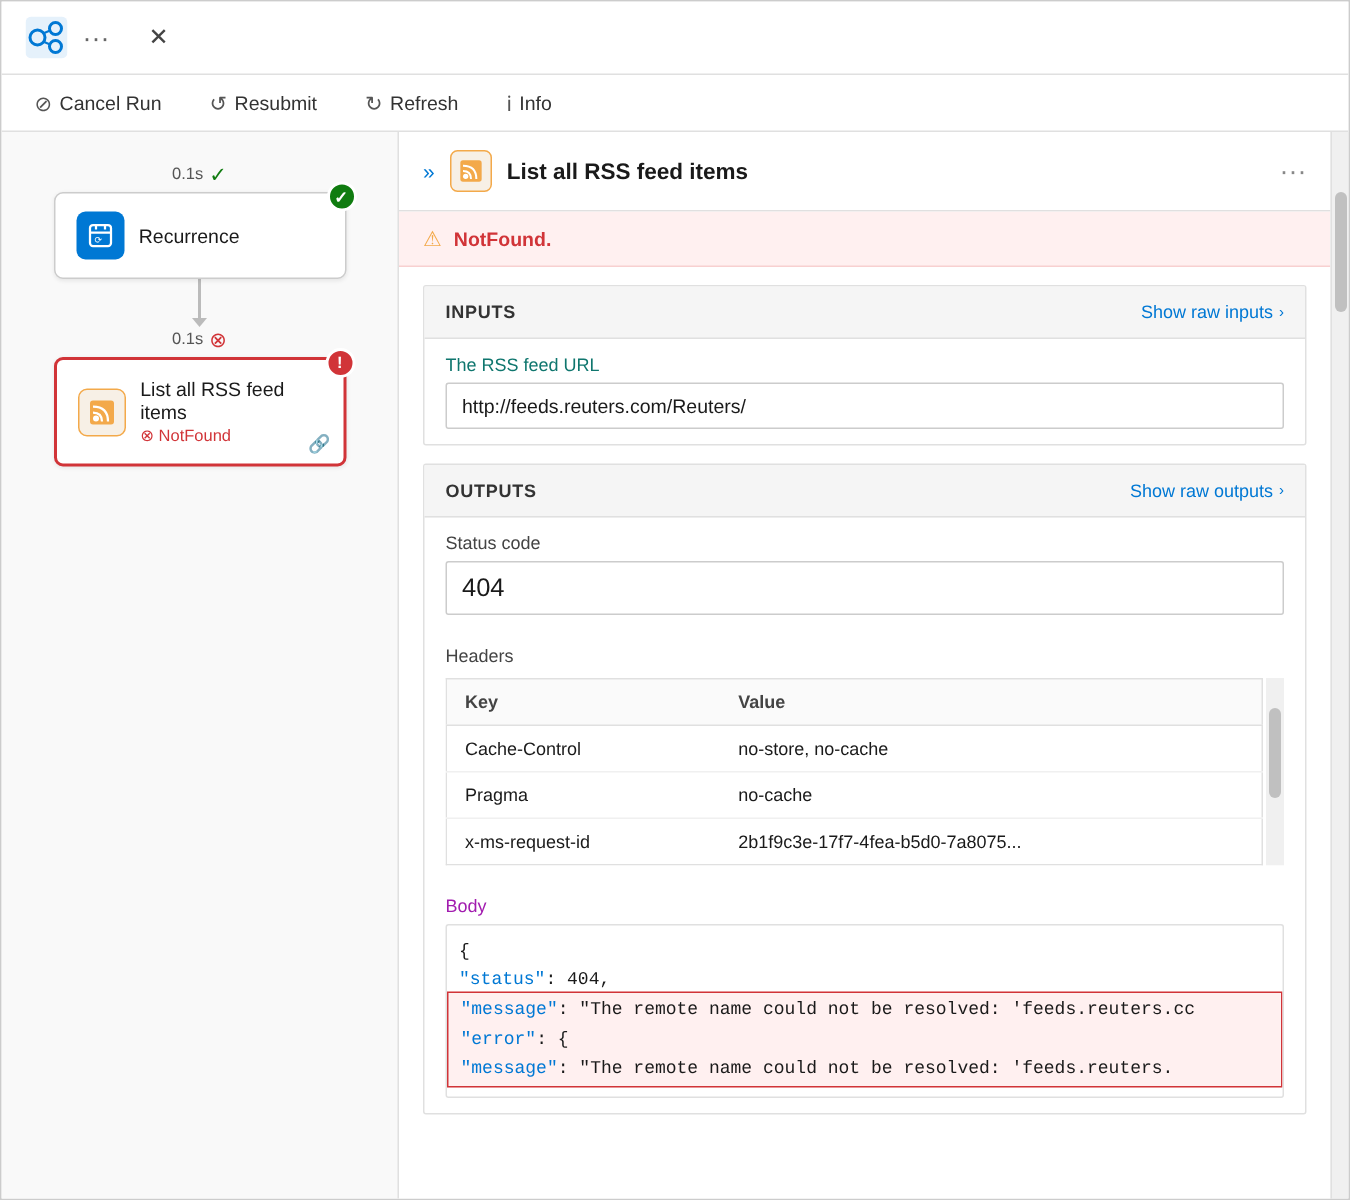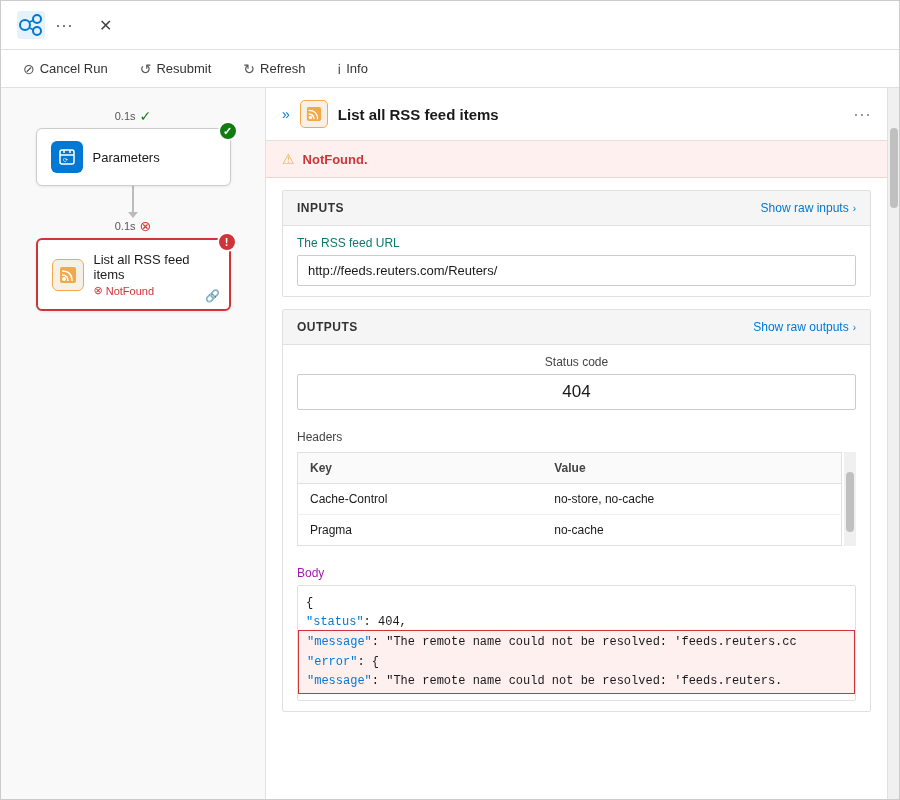--- a/index.html
+++ b/index.html
@@ -326,21 +326,20 @@
       border-radius: 2px;
       padding: 7px 10px;
       font-size: 13px;
       color: #1a1a1a;
       background: #fff;
     }
 
     
     .output-field {
       padding: 10px 14px;
-      text-align: center;
     }
     .output-label {
       font-size: 12px;
       color: #444;
       margin-bottom: 5px;
     }
     .output-value {
       border: 1px solid #ccc;
       border-radius: 2px;
       padding: 7px 10px;
@@ -514,21 +513,21 @@
         <div class="node-box">
           <div class="node-icon-circle blue">
             <svg width="18" height="18" viewBox="0 0 18 18" fill="none">
               <rect x="2" y="2" width="14" height="14" rx="2" stroke="white" stroke-width="1.5"></rect>
               <line x1="6" y1="2" x2="6" y2="5" stroke="white" stroke-width="1.5"></line>
               <line x1="12" y1="2" x2="12" y2="5" stroke="white" stroke-width="1.5"></line>
               <line x1="2" y1="7" x2="16" y2="7" stroke="white" stroke-width="1.5"></line>
               <text x="5" y="14" font-size="6" fill="white">⟳</text>
             </svg>
           </div>
-          <span class="node-label">Parameters</span>
+          <span class="node-label">Recurrence</span>
           <div class="status-badge success">✓</div>
         </div>
       </div>
 
       <div class="connector-line"></div>
       <div class="connector-arrow"></div>
 
       <div class="node-wrapper">
         <div class="node-time-badge">
           <span>0.1s</span>
@@ -621,20 +620,24 @@
                 </tr>
               </thead>
               <tbody>
                 <tr>
                   <td>Cache-Control</td>
                   <td>no-store, no-cache</td>
                 </tr>
                 <tr>
                   <td>Pragma</td>
                   <td>no-cache</td>
+                </tr>
+                <tr>
+                  <td>x-ms-request-id</td>
+                  <td class="truncate">2b1f9c3e-17f7-4fea-b5d0-7a8075...</td>
                 </tr>
               </tbody>
             </table>
             <div class="table-scrollbar">
               <div class="table-scrollbar-thumb"></div>
             </div>
           </div>
         </div>
 
         <div class="body-section">

